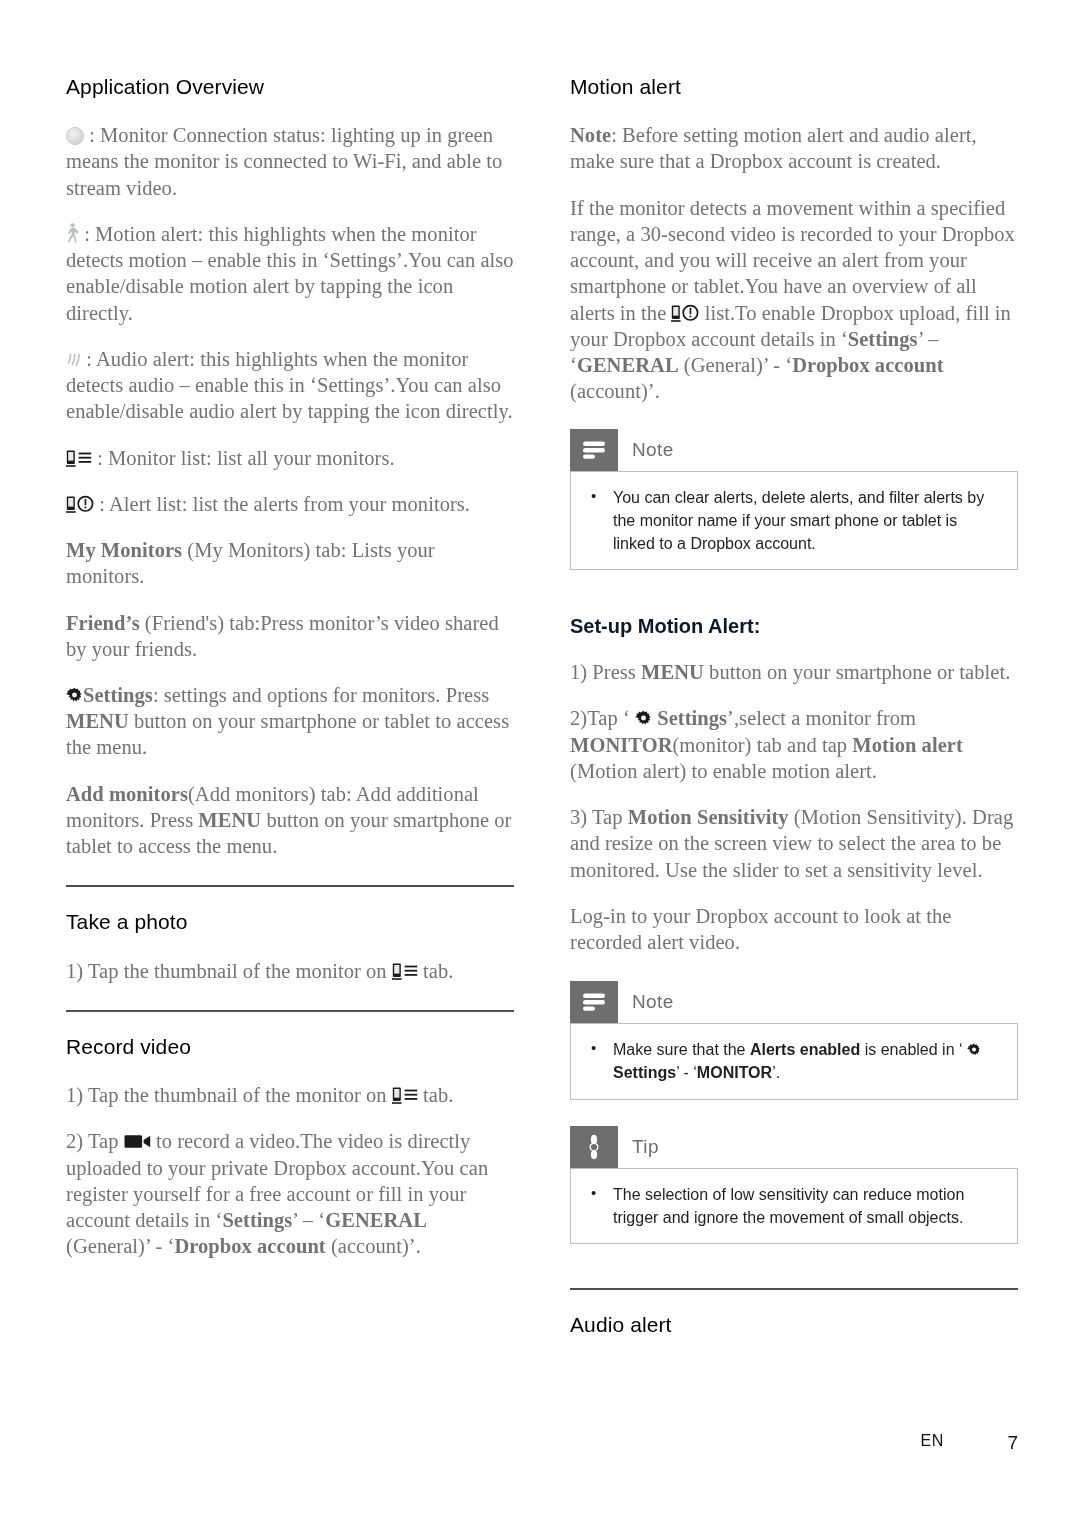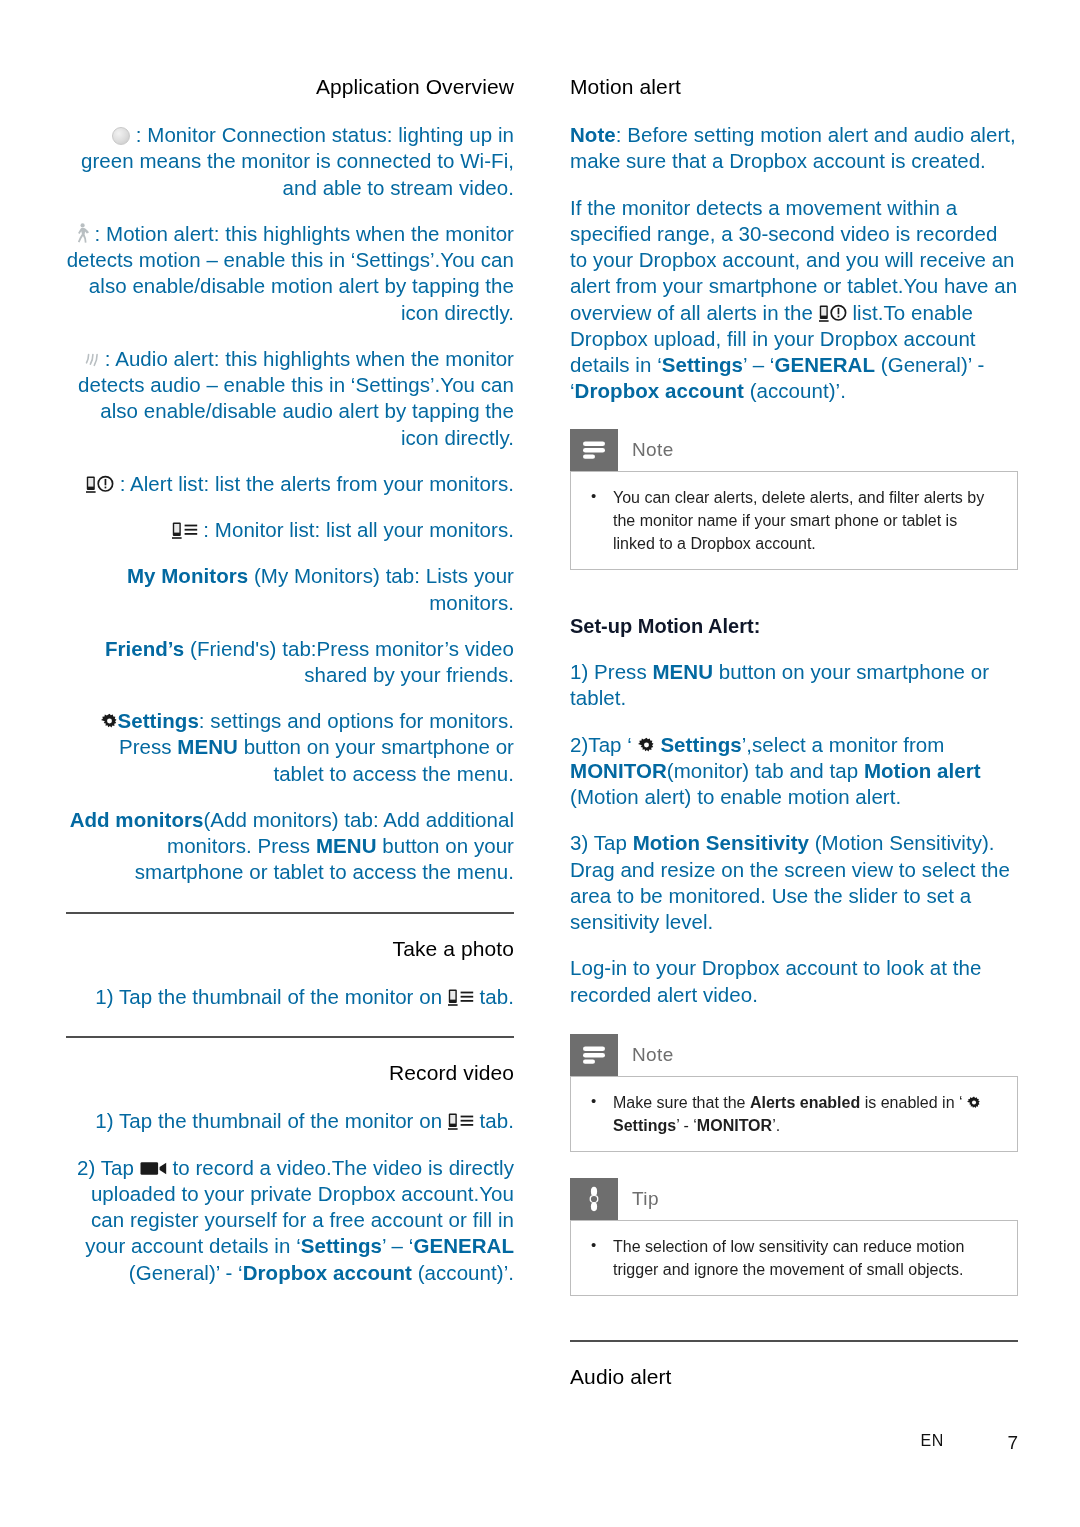--- a/index.html
+++ b/index.html
@@ -21,21 +21,21 @@
     left: 0; top: 0;
     width: 1080px;
     height: 1527px;
   }
 
   .col {
     position: absolute;
     top: 74px;
     width: 448px;
   }
-  .col-left  { left: 66px; text-align: right; }
+  .col-left  { left: 66px; }
   .col-right { left: 570px; }
 
   h2.section-title {
     font-size: 21px;
     font-weight: 400;
     line-height: 1.25;
     margin: 0 0 22px 0;
     letter-spacing: 0.1px;
     color: #000;
   }
@@ -44,22 +44,23 @@
     font-weight: 700;
     line-height: 1.25;
     margin: 0 0 20px 0;
     color: #0f172a;
   }
 
   p.para {
     font-size: 20.5px;
     line-height: 1.28;
     margin: 0 0 20px 0;
-    color: #0369a1;
+    color: #737373;
     letter-spacing: 0.05px;
+    font-family: Liberation Serif, serif;
   }
   p.para:last-child { margin-bottom: 0; }
 
   .b { font-weight: 700; }
 
   hr.rule {
     border: 0;
     border-top: 2.2px solid #4f4f4f;
     margin: 26px 0 22px 0;
     width: 100%;
@@ -181,50 +182,50 @@
         <svg width="15" height="18" viewBox="0 0 15 18">
             <g fill="none" stroke="#b9bfc2" stroke-width="1.6" stroke-linecap="round">
           <path d="M2.5 12.8C3.8 10.4 4.6 7.6 4.6 4.6"></path>
           <path d="M6.4 14.2c1.6-2.8 2.5-6 2.5-9.6"></path>
           <path d="M10.3 15.3c1.8-3.1 2.8-6.8 2.8-10.7"></path>
         </g>
           </svg>
       </span><span> : Audio alert: this highlights when the monitor detects audio – enable this in ‘Settings’.You can also enable/disable audio alert by tapping the icon directly.</span>
     </p>
 
-
-    <p class="para">
-      <span class="ic ic-alertlist">
-        <svg width="28" height="18" viewBox="0 0 28 18">
-          <rect x="0.8" y="1.4" width="8" height="13.6" rx="1" fill="#1a1a1a"></rect>
-          <rect x="2.2" y="3" width="5.2" height="8.6" fill="#e9e9e9"></rect>
-          <rect x="0" y="16.2" width="9.6" height="1.6" fill="#1a1a1a"></rect>
-          <circle cx="19.4" cy="8.8" r="7.2" fill="none" stroke="#1a1a1a" stroke-width="1.7"></circle>
-          <rect x="18.6" y="3.9" width="1.7" height="6.4" fill="#1a1a1a"></rect>
-          <rect x="18.6" y="11.6" width="1.7" height="1.8" fill="#1a1a1a"></rect>
-        </svg>
-      </span><span> : Alert list: list the alerts from your monitors.</span>
-    </p>
 
     <p class="para">
       <span class="ic ic-monlist">
         <svg width="26" height="18" viewBox="0 0 26 18">
           <rect x="0.8" y="1.4" width="8" height="13.6" rx="1" fill="#1a1a1a"></rect>
           <rect x="2.2" y="3" width="5.2" height="8.6" fill="#e9e9e9"></rect>
           <rect x="0" y="16.2" width="9.6" height="1.6" fill="#1a1a1a"></rect>
           <g fill="#1a1a1a">
             <rect x="12.6" y="3.6" width="12.6" height="1.8"></rect>
             <rect x="12.6" y="7.8" width="12.6" height="1.8"></rect>
             <rect x="12.6" y="12" width="12.6" height="1.8"></rect>
           </g>
         </svg>
       </span><span> : Monitor list: list all your monitors.</span>
     </p>
 
     <p class="para">
+      <span class="ic ic-alertlist">
+        <svg width="28" height="18" viewBox="0 0 28 18">
+          <rect x="0.8" y="1.4" width="8" height="13.6" rx="1" fill="#1a1a1a"></rect>
+          <rect x="2.2" y="3" width="5.2" height="8.6" fill="#e9e9e9"></rect>
+          <rect x="0" y="16.2" width="9.6" height="1.6" fill="#1a1a1a"></rect>
+          <circle cx="19.4" cy="8.8" r="7.2" fill="none" stroke="#1a1a1a" stroke-width="1.7"></circle>
+          <rect x="18.6" y="3.9" width="1.7" height="6.4" fill="#1a1a1a"></rect>
+          <rect x="18.6" y="11.6" width="1.7" height="1.8" fill="#1a1a1a"></rect>
+        </svg>
+      </span><span> : Alert list: list the alerts from your monitors.</span>
+    </p>
+
+    <p class="para">
       <span class="b">My Monitors</span><span> (My Monitors) tab: Lists your monitors.</span>
     </p>
 
     <p class="para">
       <span class="b">Friend’s</span><span> (Friend's) tab:Press monitor’s video shared by your friends.</span>
     </p>
 
     <p class="para">
       <span class="ic ic-gear">
         <svg width="17" height="17" viewBox="0 0 20 20">

